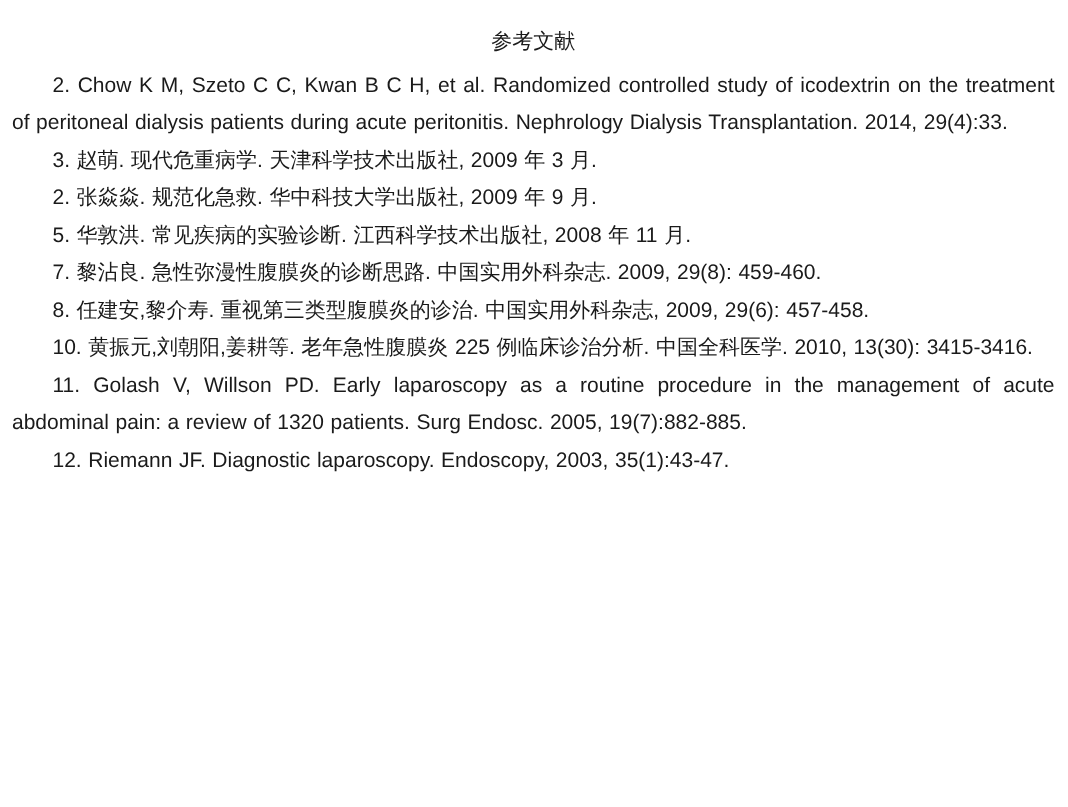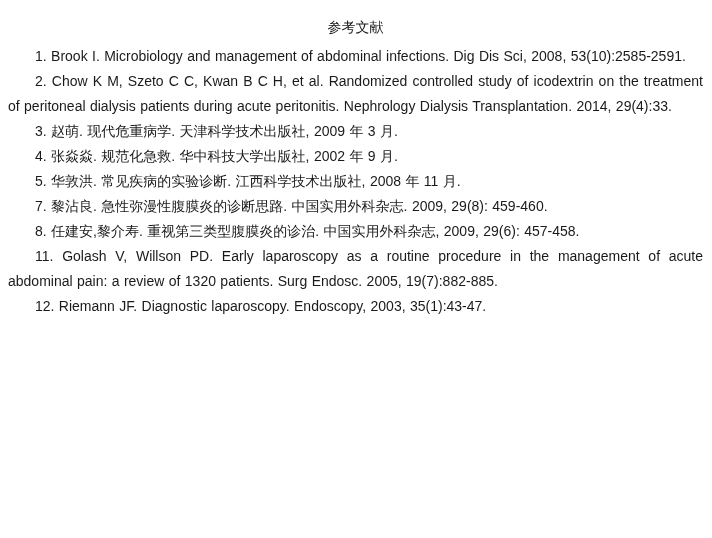--- a/index.html
+++ b/index.html
@@ -34,22 +34,22 @@
     text-align: justify;
     text-indent: 27px;
     word-spacing: 0.5px;
   }
 </style>
 </head>
 <body>
 
 <div class="page">
   <p class="title">参考文献</p>
-  <p class="ref">1. Brook I. Microbiology and management of abdominal infections. Dig Dis Sci, 2008, 53(10):2585-2591.</p>
   <p class="ref">2. Chow K M, Szeto C C, Kwan B C H, et al. Randomized controlled study of icodextrin on the treatment of peritoneal dialysis patients during acute peritonitis. Nephrology Dialysis Transplantation. 2014, 29(4):33.</p>
   <p class="ref">3. 赵萌. 现代危重病学. 天津科学技术出版社, 2009 年 3 月.</p>
-  <p class="ref">4. 张焱焱. 规范化急救. 华中科技大学出版社, 2002 年 9 月.</p>
+  <p class="ref">2. 张焱焱. 规范化急救. 华中科技大学出版社, 2009 年 9 月.</p>
   <p class="ref">5. 华敦洪. 常见疾病的实验诊断. 江西科学技术出版社, 2008 年 11 月.</p>
   <p class="ref">7. 黎沾良. 急性弥漫性腹膜炎的诊断思路. 中国实用外科杂志. 2009, 29(8): 459-460.</p>
   <p class="ref">8. 任建安,黎介寿. 重视第三类型腹膜炎的诊治. 中国实用外科杂志, 2009, 29(6): 457-458.</p>
+  <p class="ref">10. 黄振元,刘朝阳,姜耕等. 老年急性腹膜炎 225 例临床诊治分析. 中国全科医学. 2010, 13(30): 3415-3416.</p>
   <p class="ref">11. Golash V, Willson PD. Early laparoscopy as a routine procedure in the management of acute abdominal pain: a review of 1320 patients. Surg Endosc. 2005, 19(7):882-885.</p>
   <p class="ref">12. Riemann JF. Diagnostic laparoscopy. Endoscopy, 2003, 35(1):43-47.</p>
 </div>
 
 </body></html>

